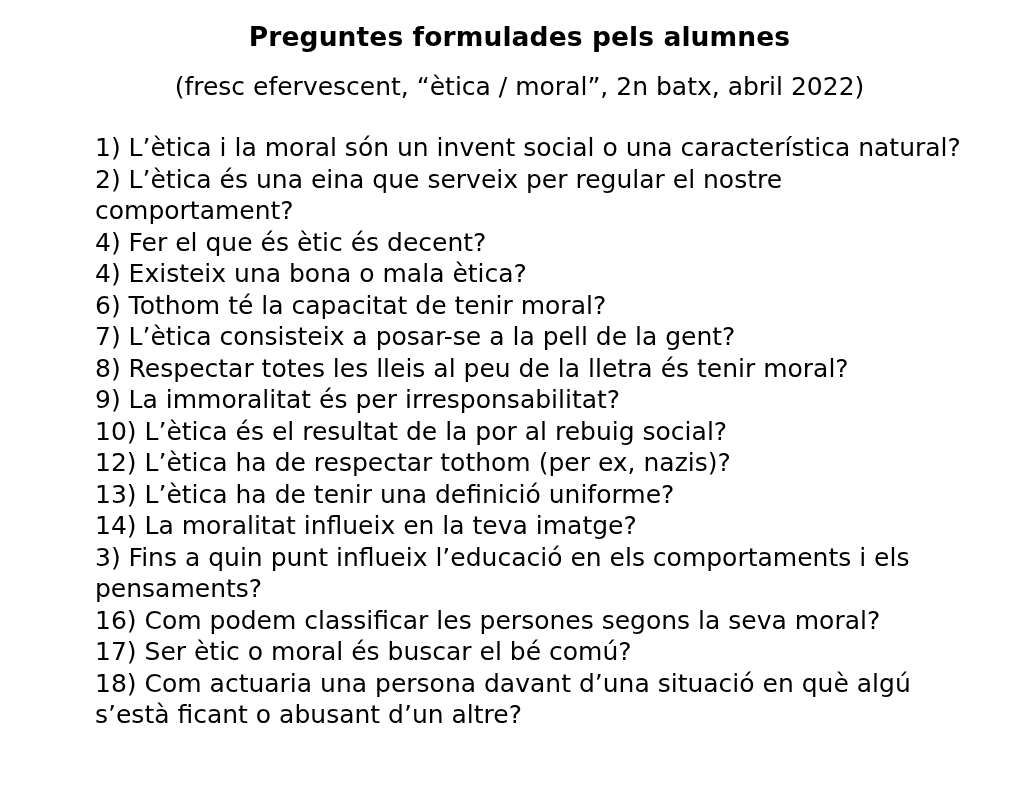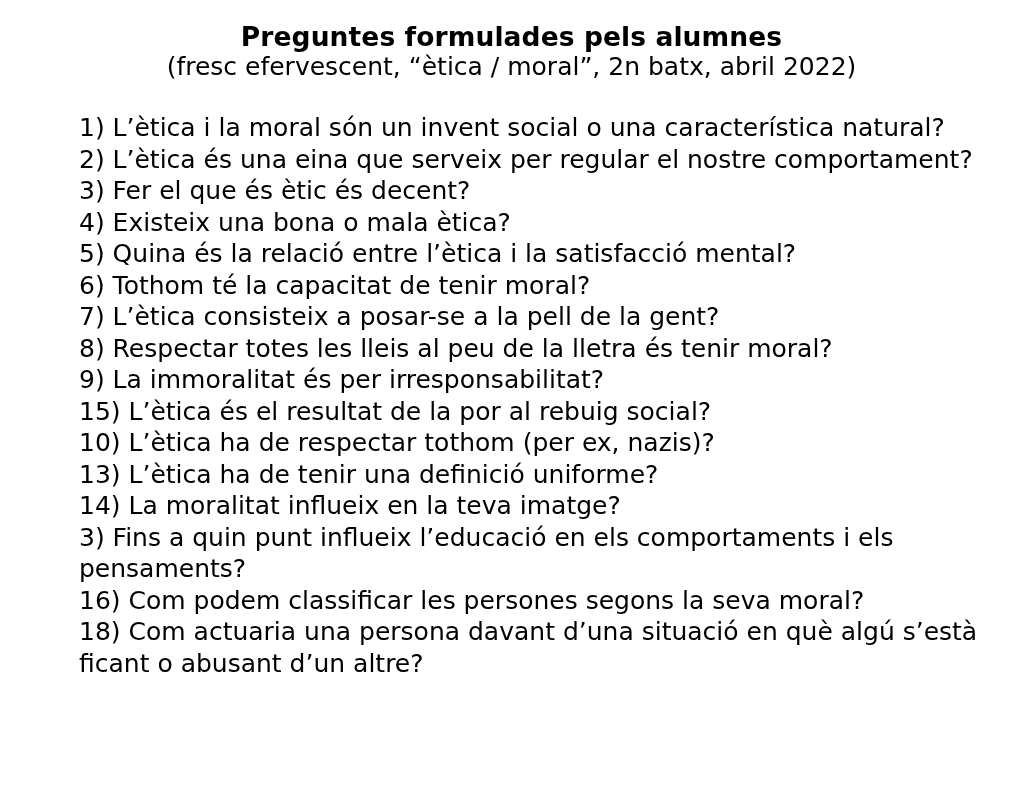--- a/index.html
+++ b/index.html
@@ -12,36 +12,37 @@
     background: #ffffff;
     font-family: "DejaVu Sans", sans-serif;
     color: #000000;
     overflow: hidden;
   }
   .slide {
     position: relative;
     width: 1023px;
     height: 562px;
     box-sizing: border-box;
+    padding-left: 16px;
   }
   .title-block {
     text-align: center;
     padding-top: 21px;
   }
   .title-main {
     font-size: 26.5px;
     font-weight: bold;
     line-height: 1.18;
     letter-spacing: 0.1px;
   }
   .title-sub {
     font-size: 25px;
     font-weight: normal;
     line-height: 1.2;
-    margin-top: 0;
+    margin-top: 20px;
   }
   .questions {
     margin-top: 30px;
     padding-left: 79px;
     padding-right: 42px;
   }
   .question {
     font-size: 25px;
     line-height: 1.26;
     text-indent: 0;
@@ -54,29 +55,29 @@
 <div class="slide">
 
   <div class="title-block">
     <div class="title-main">Preguntes formulades pels alumnes</div>
     <div class="title-sub">(fresc efervescent, “ètica / moral”, 2n batx, abril 2022)</div>
   </div>
 
   <div class="questions">
     <div class="question">1) L’ètica i la moral són un invent social o una característica natural?</div>
     <div class="question">2) L’ètica és una eina que serveix per regular el nostre comportament?</div>
-    <div class="question">3) Fer el que és ètic és decent?</div>
+    <div class="question">4) Fer el que és ètic és decent?</div>
     <div class="question">4) Existeix una bona o mala ètica?</div>
-    <div class="question">5) Quina és la relació entre l’ètica i la satisfacció mental?</div>
     <div class="question">6) Tothom té la capacitat de tenir moral?</div>
     <div class="question">7) L’ètica consisteix a posar-se a la pell de la gent?</div>
     <div class="question">8) Respectar totes les lleis al peu de la lletra és tenir moral?</div>
     <div class="question">9) La immoralitat és per irresponsabilitat?</div>
-    <div class="question">15) L’ètica és el resultat de la por al rebuig social?</div>
-    <div class="question">10) L’ètica ha de respectar tothom (per ex, nazis)?</div>
+    <div class="question">10) L’ètica és el resultat de la por al rebuig social?</div>
+    <div class="question">12) L’ètica ha de respectar tothom (per ex, nazis)?</div>
     <div class="question">13) L’ètica ha de tenir una definició uniforme?</div>
     <div class="question">14) La moralitat influeix en la teva imatge?</div>
     <div class="question">3) Fins a quin punt influeix l’educació en els comportaments i els pensaments?</div>
     <div class="question">16) Com podem classificar les persones segons la seva moral?</div>
+    <div class="question">17) Ser ètic o moral és buscar el bé comú?</div>
     <div class="question">18) Com actuaria una persona davant d’una situació en què algú s’està ficant o abusant d’un altre?</div>
   </div>
 
 </div>
 
 </body></html>

